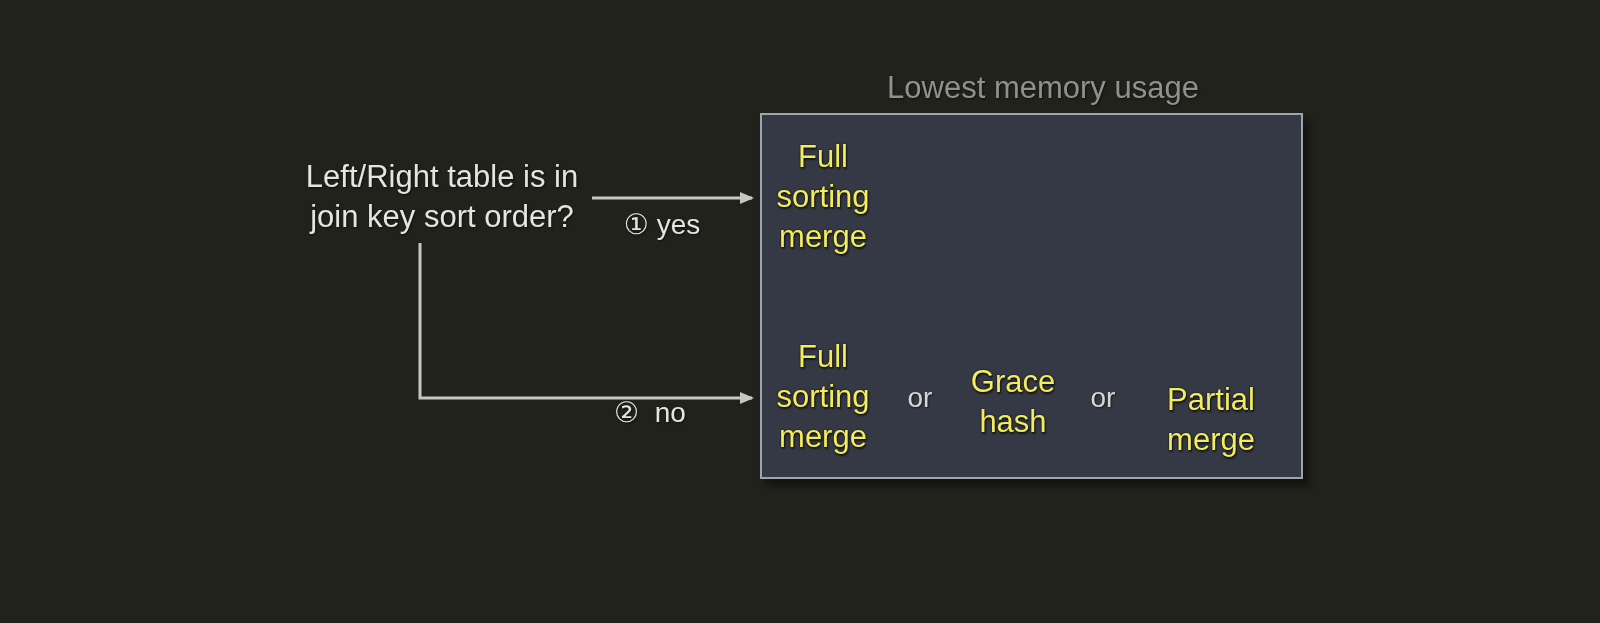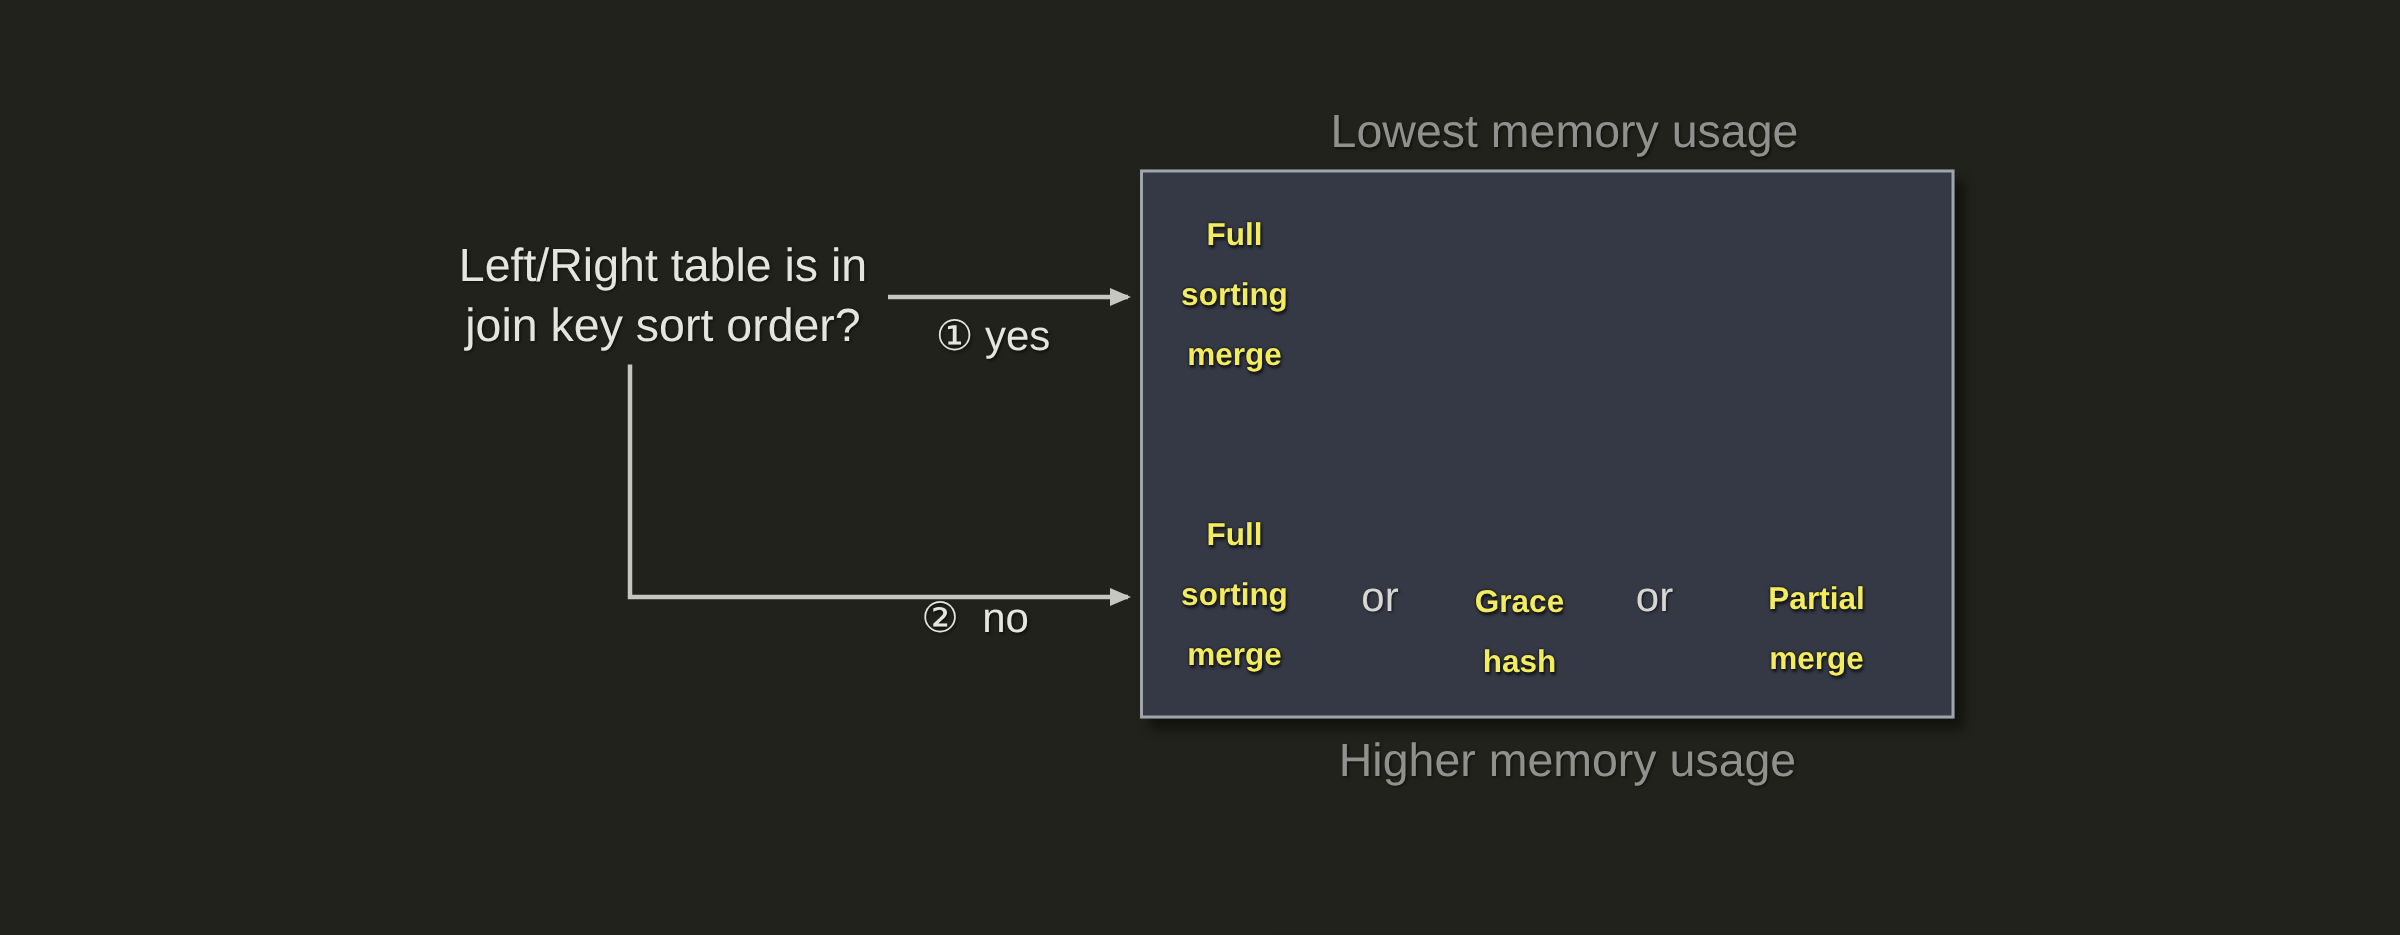--- a/index.html
+++ b/index.html
@@ -51,22 +51,22 @@
   .algo-box{
     position:absolute;
     left:760px;top:113px;
     width:539px;height:362px;
     background:var(--box-fill);
     border:2px solid var(--box-border);
     box-shadow:6px 7px 7px rgba(0,0,0,.45);
   }
   .algo{
     color:var(--highlight-text);
-    font-weight:bold;
-    font-size:21px;
+    font-weight:normal;
+    font-size:31px;
     line-height:40px;
     text-shadow:0 0 2px rgba(0,0,0,.85),1px 2px 2px rgba(0,0,0,.6);
   }
   .or-sep{
     color:#d6d6d3;
     font-size:28px;
     text-shadow:1px 1px 2px rgba(0,0,0,.55);
   }
 </style>
 </head>
@@ -98,23 +98,22 @@
   <div class="center algo" style="left:823px;top:197px;">Full
 sorting
 merge</div>
 
   <div class="center algo" style="left:823px;top:397px;">Full
 sorting
 merge</div>
 
   <div class="center or-sep" style="left:920px;top:398px;">or</div>
 
-  <div class="center algo" style="left:1013px;top:422px;text-align:center;">Grace
+  <div class="center algo" style="left:1013px;top:402px;text-align:center;">Grace
 hash</div>
 
   <div class="center or-sep" style="left:1103px;top:398px;">or</div>
 
   <div class="center algo" style="left:1211px;top:420px;">Partial
 merge</div>
 
-  <div class="center caption" style="left:1013px;top:507px;">Higher memory usage</div>
 
 </div>
 
 </body></html>

